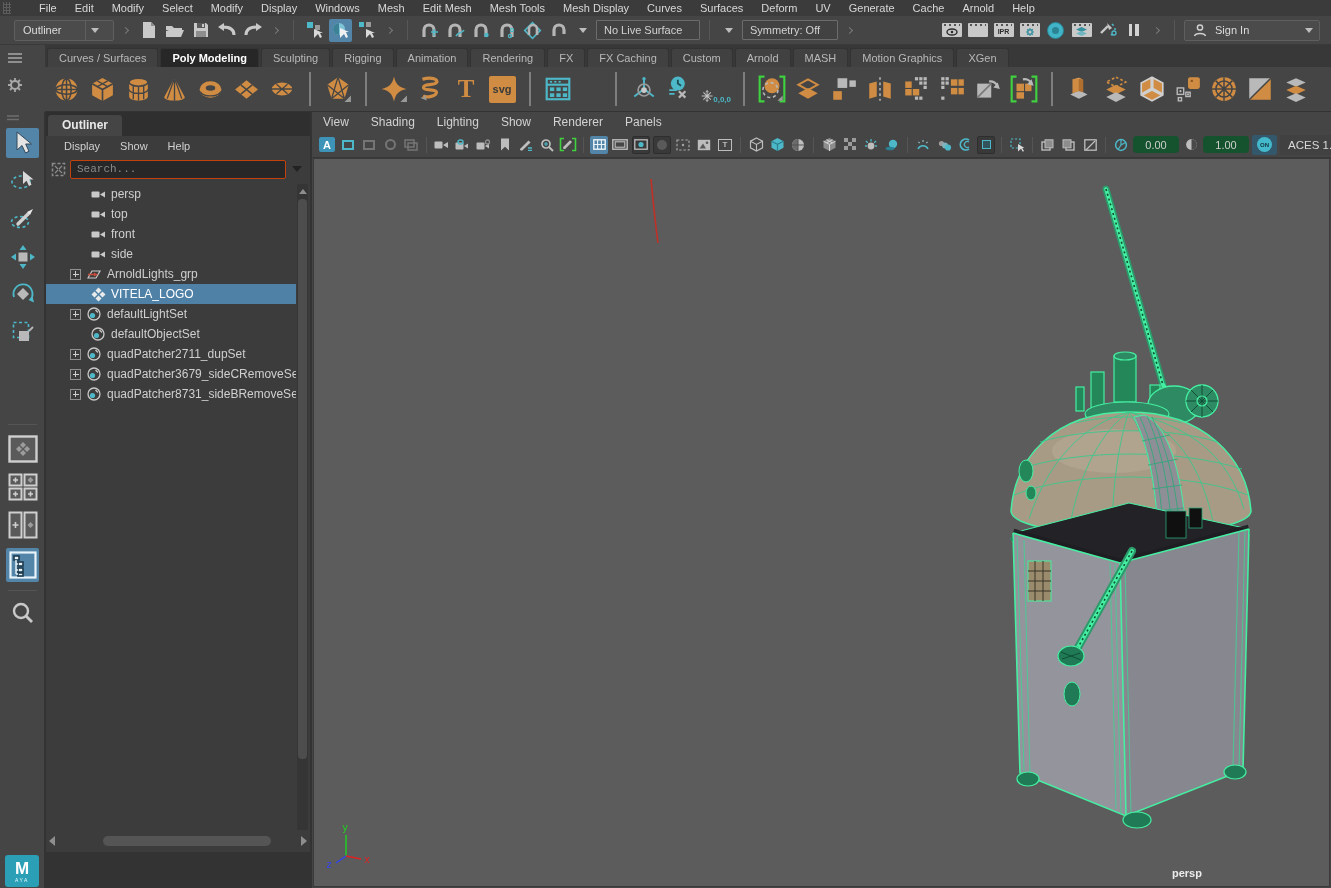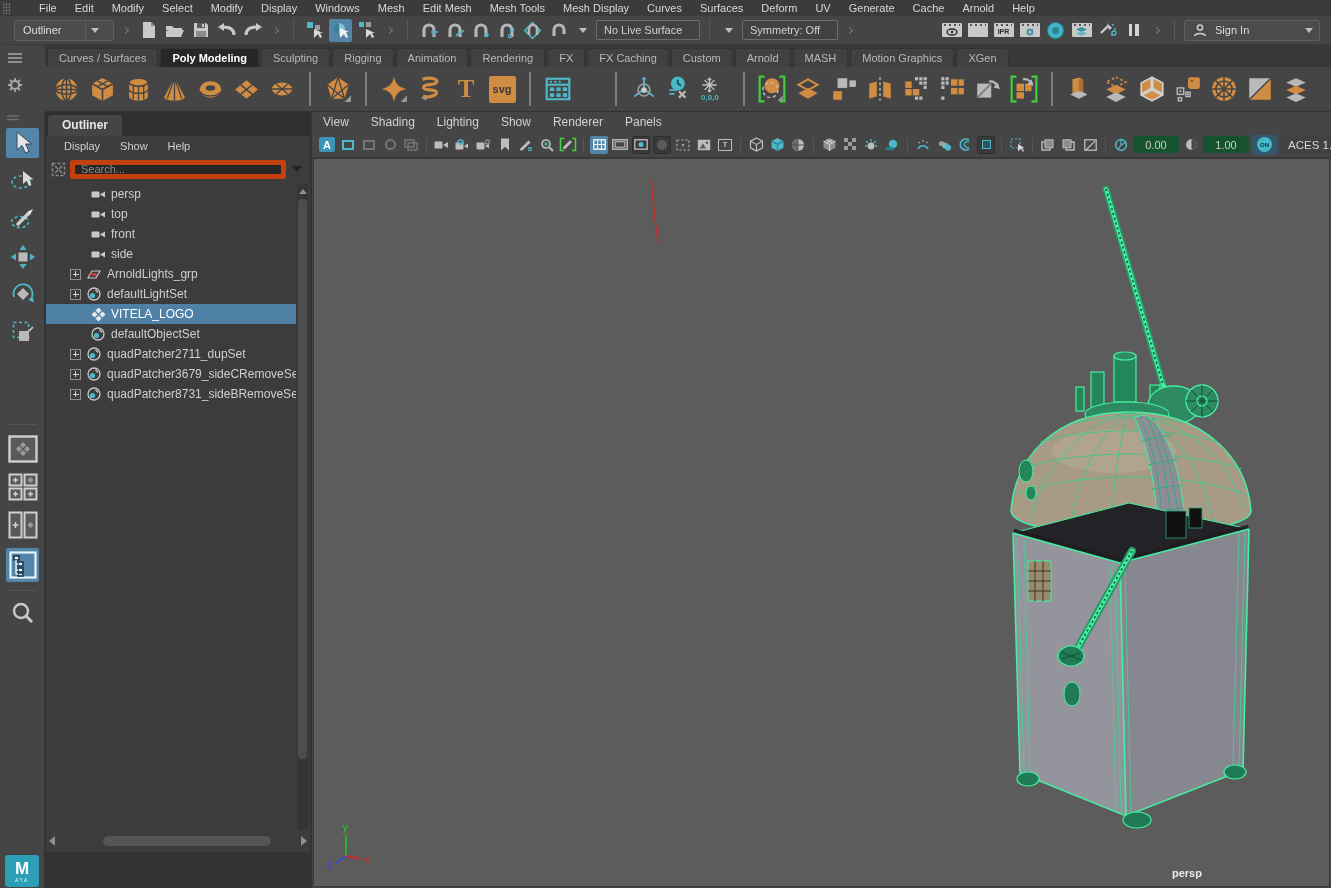--- a/index.html
+++ b/index.html
@@ -34,41 +34,41 @@
 
   
   #shelfbar{position:absolute;left:45px;top:45px;right:0;height:22px;background:#383838;display:flex;align-items:flex-end;gap:2px;padding-left:2px}
   .stab{height:19px;padding:0 11px;background:#414141;color:#b9b9b9;font-size:11px;line-height:19px;border-radius:3px 3px 0 0;border:1px solid #333;border-bottom:none;white-space:nowrap}
   .stab.active{background:#272727;color:#fff;font-weight:700}
   #shelfctl{position:absolute;left:0;top:45px;width:45px;height:67px;background:#454545}
   #shelficons{position:absolute;left:45px;top:67px;right:0;height:45px;background:#454545;border-bottom:1px solid #333;display:flex;align-items:center;gap:6px;padding-left:6px;overflow:hidden}
   .shi{width:30px;height:30px;display:flex;align-items:center;justify-content:center;flex:none}
   .ssep{width:2px;height:34px;background:#7e7e7e;margin:0 6px;flex:none}
   .sgap{width:24px;flex:none}
-  .origin{display:flex;flex-direction:column;align-items:flex-start;line-height:1}
+  .origin{display:flex;flex-direction:row;align-items:flex-end;line-height:1}
   .origin .z{font-size:8px;font-weight:700;color:#4db8c8;margin-top:1px}
 
   
   #main{position:absolute;left:0;top:112px;width:1331px;height:776px;background:#333}
   #toolbox{position:absolute;left:0;top:0;width:45px;height:776px;background:#454545;border-right:1px solid #333}
   .tool{position:absolute;left:6px;width:33px;height:30px;display:flex;align-items:center;justify-content:center;border-radius:2px}
   .tool.on{background:#5285a8}
   .tbdiv{position:absolute;left:8px;width:29px;height:1px;background:#383838;border-bottom:1px solid #555}
   #mayabadge{position:absolute;left:5px;bottom:1px;width:34px;height:32px;background:#2a9fb5;border-radius:3px;display:flex;flex-direction:column;align-items:center;justify-content:center;line-height:1}
   #mayabadge .m{font-size:17px;font-weight:700;color:#fff}
   #mayabadge .aya{font-size:5px;letter-spacing:1.5px;color:#e9fbff;margin-top:1px}
 
   
   #outliner{position:absolute;left:46px;top:0;width:264px;height:740px;background:#3c3c3c}
   #outl-head{position:absolute;left:0;top:0;right:0;height:24px;background:#2f2f2f}
   #outl-tab{position:absolute;left:2px;top:3px;height:21px;padding:0 14px;background:#454545;border-radius:3px 3px 0 0;font-size:12px;font-weight:700;color:#e8e8e8;line-height:21px}
   #outl-menus{position:absolute;left:0;top:24px;right:0;height:19px;background:#3c3c3c;display:flex;align-items:center;padding-left:8px}
   #outl-menus .mi{font-size:11px;font-weight:400;color:#d0d0d0;padding:0 10px}
   #outl-search{position:absolute;left:0;top:44px;right:0;height:26px;display:flex;align-items:center;padding-left:5px}
-  #searchbox{width:216px;height:19px;background:#272727;border:5px solid #c2410c;border-radius:2px;color:#bbb;font-size:11px;padding:0 6px;outline:none;margin-left:4px;font-family:Liberation Sans, sans-serif}
+  #searchbox{width:216px;height:19px;background:#272727;border:1px solid #c2410c;border-radius:2px;color:#bbb;font-size:11px;padding:0 6px;outline:none;margin-left:4px;font-family:Liberation Mono, monospace}
   #searchbox::placeholder{color:#8a8a8a}
   .searchcaret{width:0;height:0;border-left:5px solid transparent;border-right:5px solid transparent;border-top:6px solid #222;margin-left:6px}
   #outl-list{position:absolute;left:0;top:72px;right:14px;bottom:22px;overflow:hidden}
   .orow{height:20px;display:flex;align-items:center;font-size:12px;color:#cfcfcf;white-space:nowrap}
   .orow.sel{background:#4f81a6;color:#fff}
   .orow.sel .olabel{color:#fff}
   .expander{width:11px;height:11px;margin-left:24px;border:1px solid #909090;position:relative;flex:none}
   .expander::before{content:"";position:absolute;left:1.5px;right:1.5px;top:4px;height:1px;background:#cfcfcf}
   .expander::after{content:"";position:absolute;top:1.5px;bottom:1.5px;left:4px;width:1px;background:#cfcfcf}
   .expsp{width:11px;margin-left:24px;flex:none}
@@ -771,47 +771,47 @@
           <span class="expander"></span>
           <span class="oicon">
               <svg width="16" height="12" viewBox="0 0 16 12">
                 <polygon points="2,10 6,3 14,3 10,10" fill="none" stroke="#c9c9c9" stroke-width="1.2"></polygon>
                 <path d="M2,6.5 H8" stroke="#c84a3a" stroke-width="1.6"></path>
                 <polygon points="8,4.5 12,6.5 8,8.5" fill="#c84a3a"></polygon>
               </svg>
             </span>
           <span class="olabel">ArnoldLights_grp</span>
         </div>
-        <div class="orow">
-          <span class="expander"></span>
-          <span class="oicon">
-              <svg width="14" height="14" viewBox="0 0 14 14">
-                <circle cx="7" cy="7" r="6" fill="none" stroke="#c9c9c9" stroke-width="1.3"></circle>
-                <circle cx="5.5" cy="8.5" r="2.6" fill="#4db8c8"></circle>
-                <path d="M8.5,3 L11,5.5" stroke="#c9c9c9" stroke-width="1.2"></path>
-              </svg>
-            </span>
-          <span class="olabel">defaultLightSet</span>
-        </div>
         <div class="orow sel">
           <span class="expsp"></span>
             <span class="expsp" style="margin-left:0;width:4px"></span>
           <span class="oicon">
               <svg width="15" height="15" viewBox="0 0 15 15">
                 <g fill="#e9e9e9">
                   <polygon points="7.5,0.5 10.5,3.5 7.5,6.5 4.5,3.5"></polygon>
                   <polygon points="7.5,8.5 10.5,11.5 7.5,14.5 4.5,11.5"></polygon>
                   <polygon points="3.5,4.5 6.5,7.5 3.5,10.5 0.5,7.5"></polygon>
                   <polygon points="11.5,4.5 14.5,7.5 11.5,10.5 8.5,7.5"></polygon>
                 </g>
               </svg>
             </span>
           <span class="olabel">VITELA_LOGO</span>
         </div>
         <div class="orow">
+          <span class="expander"></span>
+          <span class="oicon">
+              <svg width="14" height="14" viewBox="0 0 14 14">
+                <circle cx="7" cy="7" r="6" fill="none" stroke="#c9c9c9" stroke-width="1.3"></circle>
+                <circle cx="5.5" cy="8.5" r="2.6" fill="#4db8c8"></circle>
+                <path d="M8.5,3 L11,5.5" stroke="#c9c9c9" stroke-width="1.2"></path>
+              </svg>
+            </span>
+          <span class="olabel">defaultLightSet</span>
+        </div>
+        <div class="orow">
           <span class="expsp"></span>
             <span class="expsp" style="margin-left:0;width:4px"></span>
           <span class="oicon">
               <svg width="14" height="14" viewBox="0 0 14 14">
                 <circle cx="7" cy="7" r="6" fill="none" stroke="#c9c9c9" stroke-width="1.3"></circle>
                 <circle cx="5.5" cy="8.5" r="2.6" fill="#4db8c8"></circle>
                 <path d="M8.5,3 L11,5.5" stroke="#c9c9c9" stroke-width="1.2"></path>
               </svg>
             </span>
           <span class="olabel">defaultObjectSet</span>

